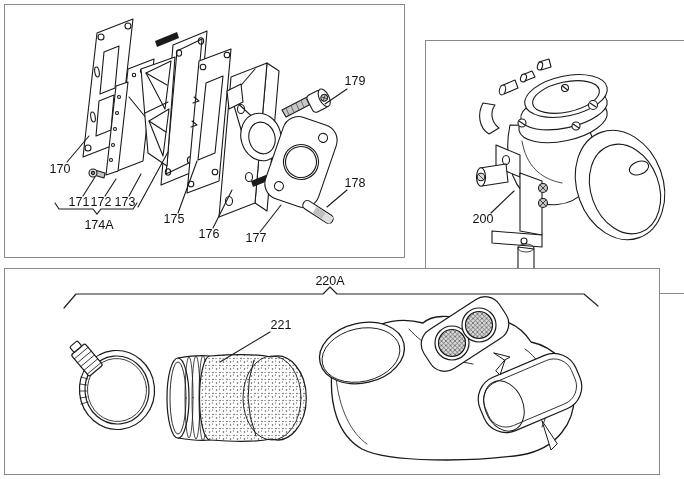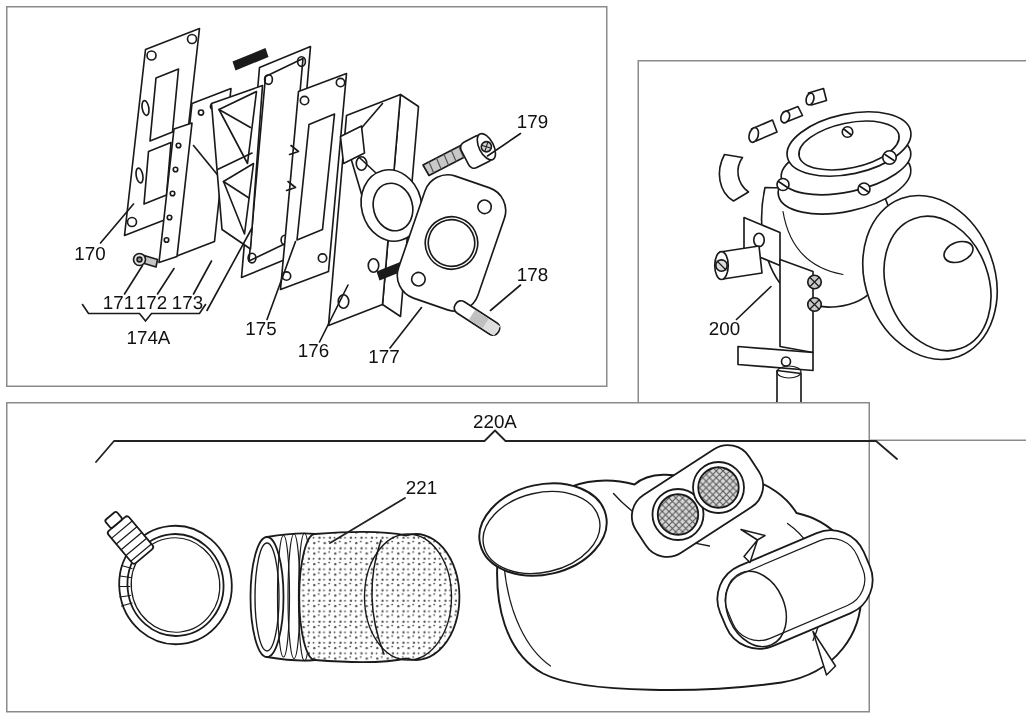--- a/index.html
+++ b/index.html
@@ -1,21 +1,21 @@
 <!DOCTYPE html>
 <html><head>
 <meta charset="utf-8">
 <style>
   html,body{margin:0;padding:0;background:#ffffff;}
   .page{position:relative;width:684px;height:479px;background:#ffffff;
         font-family:"Liberation Sans",sans-serif;overflow:hidden;}
   .panel{position:absolute;background:#ffffff;border:1px solid #8a8a8a;box-sizing:border-box;}
   #panel-tl{left:4px;top:4px;width:401px;height:254px;}
   #panel-tr{left:425px;top:4px;width:272px;height:254px;margin-top:36px;}
-  #panel-b{left:4px;top:268px;width:576px;height:207px;}
+  #panel-b{left:4px;top:268px;width:656px;height:207px;}
   svg{display:block;}
   .callout{font-family:"Liberation Sans",sans-serif;font-size:12.5px;fill:#111111;text-anchor:middle;}
 </style>
 </head>
 <body>
 
 <div class="page">
 
   <div class="panel" id="panel-tl">
     <svg viewBox="0 0 399 252" width="399" height="252">

